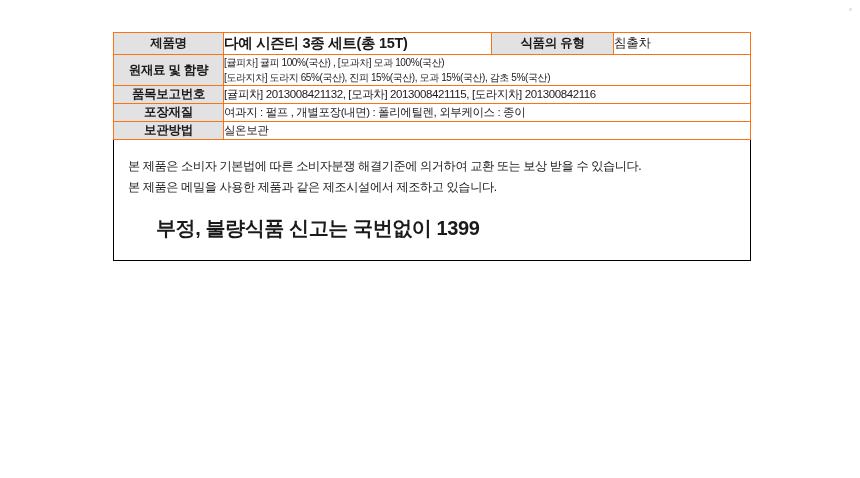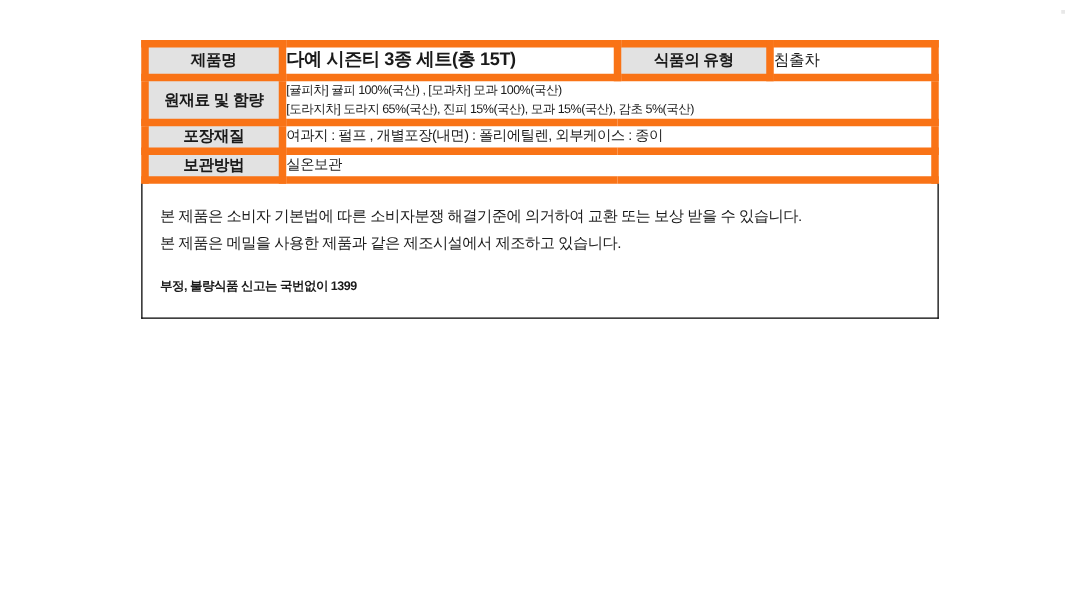--- a/index.html
+++ b/index.html
@@ -20,21 +20,21 @@
     top: 32px;
     width: 638px;
   }
   table.spec {
     border-collapse: collapse;
     width: 100%;
     table-layout: fixed;
     border: 1px solid #000;
   }
   table.spec td {
-    border: 6px solid #f97316;
+    border: 1px solid #f97316;
     padding: 0;
     vertical-align: middle;
   }
   .hdr {
     background: #e2e2e2;
     text-align: center;
     font-weight: bold;
     font-size: 12.5px;
     letter-spacing: -0.3px;
     padding: 6px 4px;
@@ -72,24 +72,25 @@
     padding: 16px 14px 18px 14px;
     min-height: 104px;
     box-sizing: border-box;
   }
   .note-line {
     font-size: 12.2px;
     letter-spacing: -0.4px;
     line-height: 1.75;
   }
   .report-line {
-    font-size: 10px;
+    font-size: 20px;
     font-weight: bold;
     letter-spacing: -0.4px;
     margin-top: 16px;
+    margin-left: 28px;
   }
   .corner-dot {
     position: absolute;
     right: 8px;
     top: 8px;
     width: 3px;
     height: 3px;
     background: #e8e8e8;
   }
 </style>
@@ -115,20 +116,24 @@
         <td class="val">침출차</td>
       </tr>
       <tr>
         <td class="hdr">원재료 및 함량</td>
         <td class="val" colspan="3">
           <div class="line2">[귤피차] 귤피 100%(국산) , [모과차] 모과 100%(국산)</div>
           <div class="line2">[도라지차] 도라지 65%(국산), 진피 15%(국산), 모과 15%(국산), 감초 5%(국산)</div>
         </td>
       </tr>
       <tr>
+        <td class="hdr">품목보고번호</td>
+        <td class="val tiny" colspan="3">[귤피차] 2013008421132, [모과차] 2013008421115, [도라지차] 201300842116</td>
+      </tr>
+      <tr>
         <td class="hdr">포장재질</td>
         <td class="val tiny" colspan="3">여과지 : 펄프 , 개별포장(내면) : 폴리에틸렌, 외부케이스 : 종이</td>
       </tr>
       <tr>
         <td class="hdr">보관방법</td>
         <td class="val tiny" colspan="3">실온보관</td>
       </tr>
     </tbody>
   </table>
 

